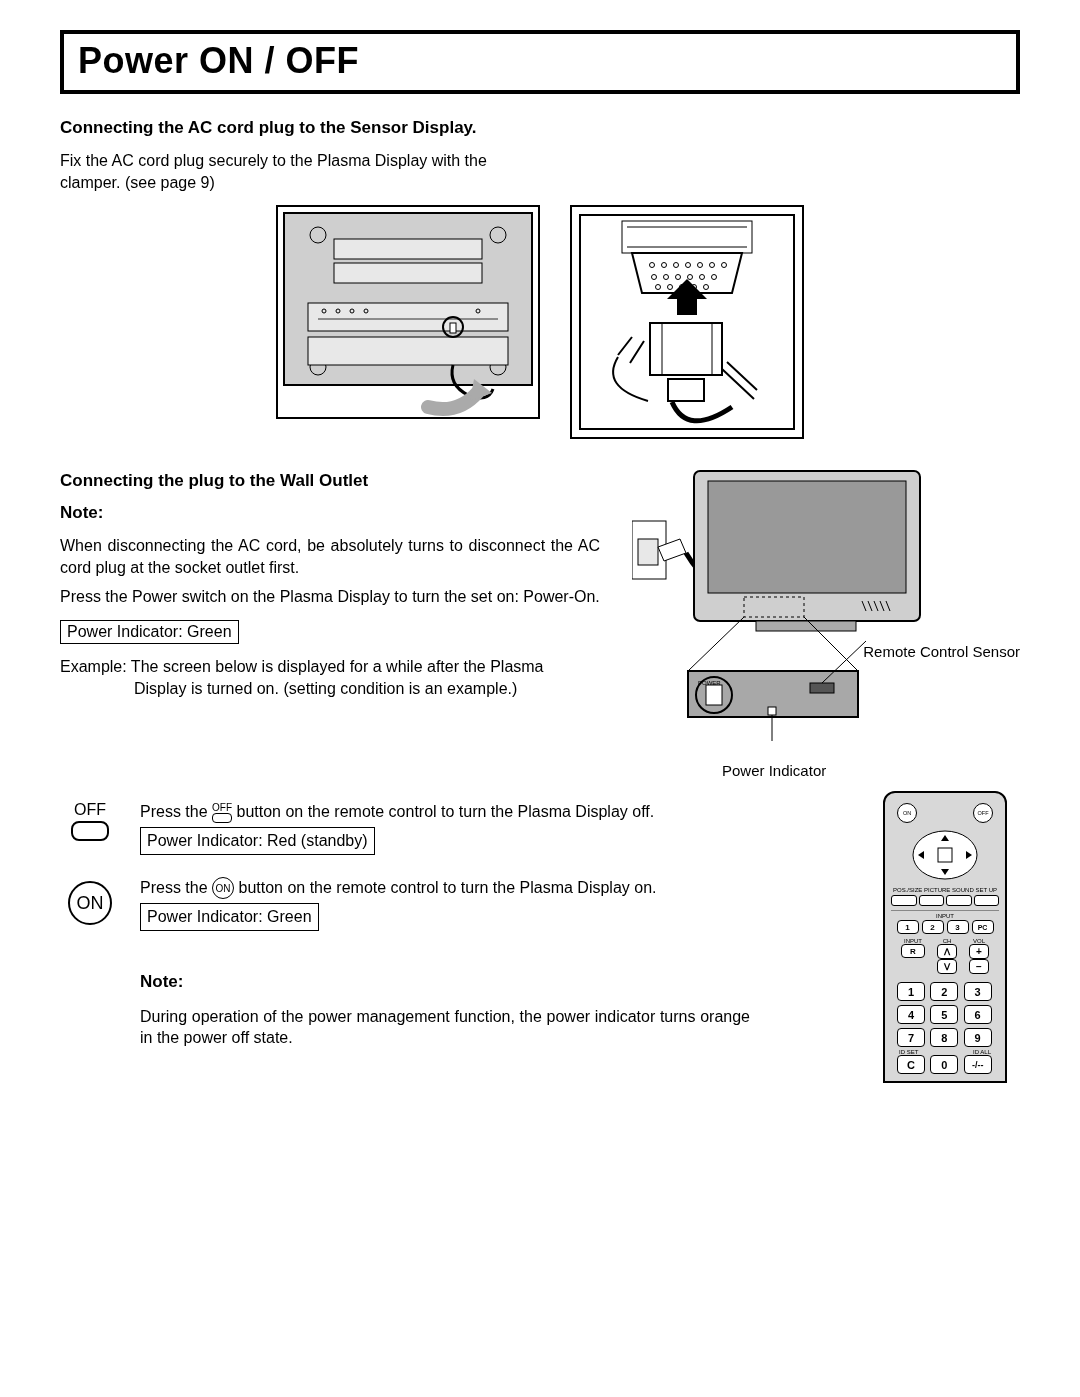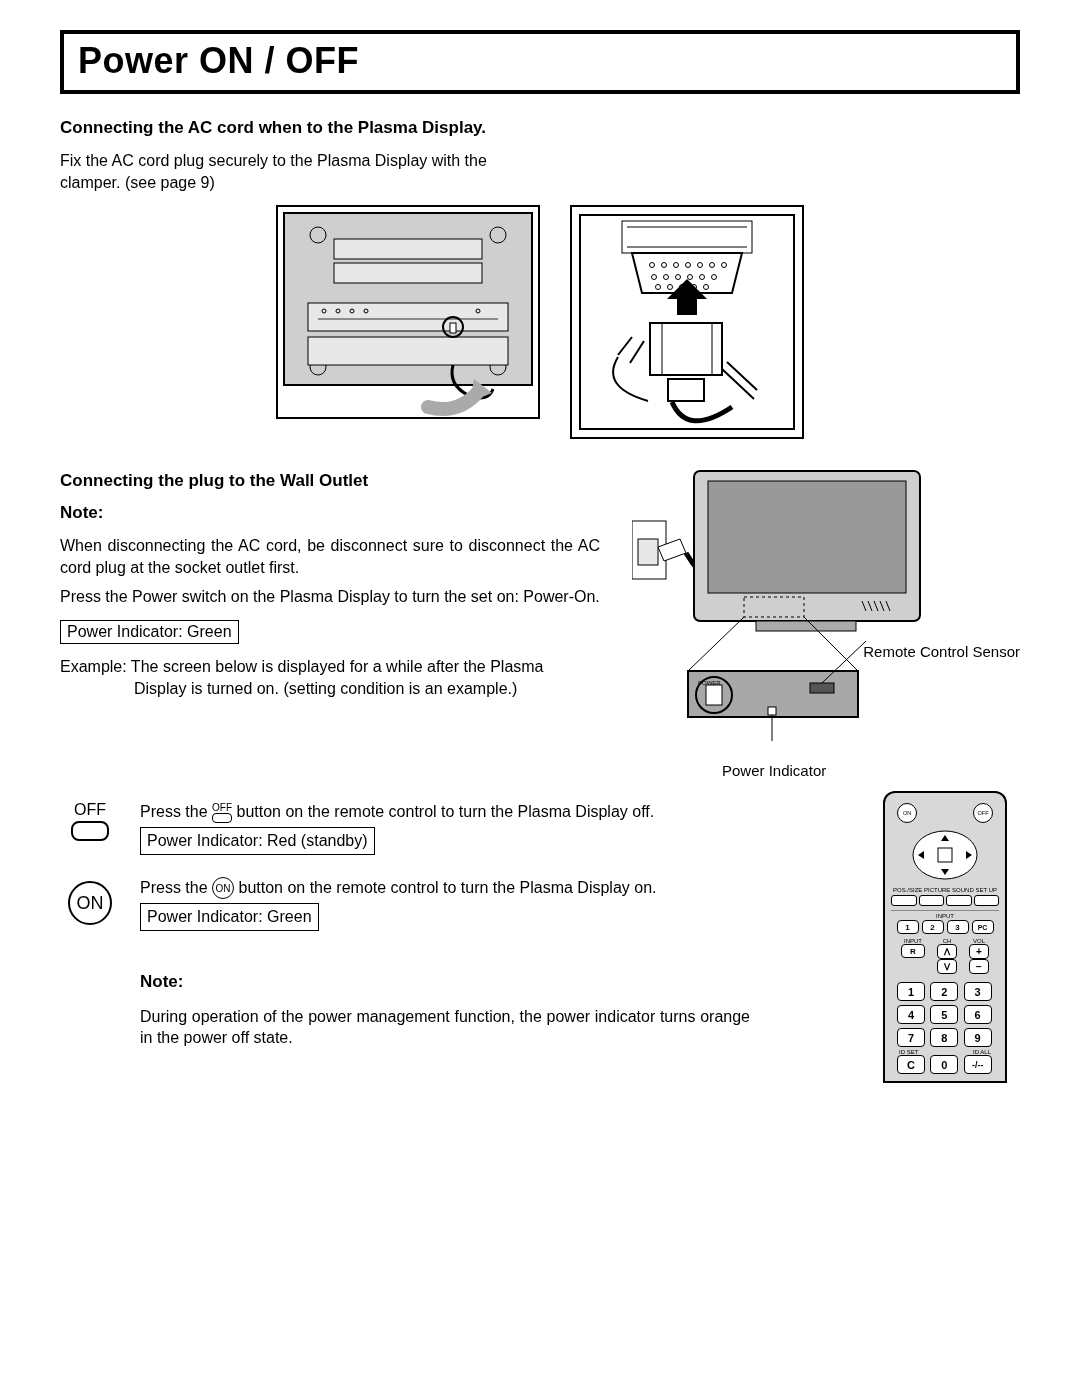--- a/index.html
+++ b/index.html
@@ -191,21 +191,21 @@
   .label-text { font-size: 15px; }
 </style>
 </head>
 <body>
 
 <div class="page">
   <div class="title-box">
     <span class="title-text">Power ON / OFF</span>
   </div>
 
-  <div class="section-title">Connecting the AC cord when to the Plasma Display.</div>
+  <div class="section-title">Connecting the AC cord plug to the Sensor Display.</div>
   <div class="body-text" style="max-width:470px">Fix the AC cord plug securely to the Plasma Display with the clamper. (see page 9)</div>
 
   <div class="figures-row">
 
     <div style="position:relative">
       <svg class="figure-box fig1" viewBox="0 0 260 210">
 
         <rect x="6" y="6" width="248" height="172" fill="#cfcfcf" stroke="#000" stroke-width="2"></rect>
 
         <circle cx="40" cy="28" r="8" fill="none" stroke="#000"></circle>
@@ -281,21 +281,21 @@
       <path d="M46 150 q-18 30 30 44" fill="none" stroke="#000" stroke-width="2"></path>
       <path d="M60 130 l-14 18 M72 134 l-14 22" stroke="#000" stroke-width="2"></path>
       <path d="M155 155 l30 28 M150 162 l32 30" stroke="#000" stroke-width="2"></path>
     </svg>
   </div>
 
   <div class="two-col">
     <div class="col-left">
       <div class="section-title">Connecting the plug to the Wall Outlet</div>
       <div class="section-title" style="margin-top:4px">Note:</div>
-      <div class="body-text" style="text-align:justify">When disconnecting the AC cord, be disconnect sure to disconnect the AC cord plug at the socket outlet first.</div>
+      <div class="body-text" style="text-align:justify">When disconnecting the AC cord, be absolutely turns to disconnect the AC cord plug at the socket outlet first.</div>
       <div class="body-text" style="text-align:justify;margin-top:8px">Press the Power switch on the Plasma Display to turn the set on: Power-On.</div>
       <div class="indicator-box">Power Indicator: Green</div>
       <div class="example-line">
         <span>Example: </span><span>The screen below is displayed for a while after the Plasma Display is turned on. (setting condition is an example.)</span>
       </div>
     </div>
     <div class="col-right">
 
       <svg class="tv-diagram" viewBox="0 0 295 300">
 

